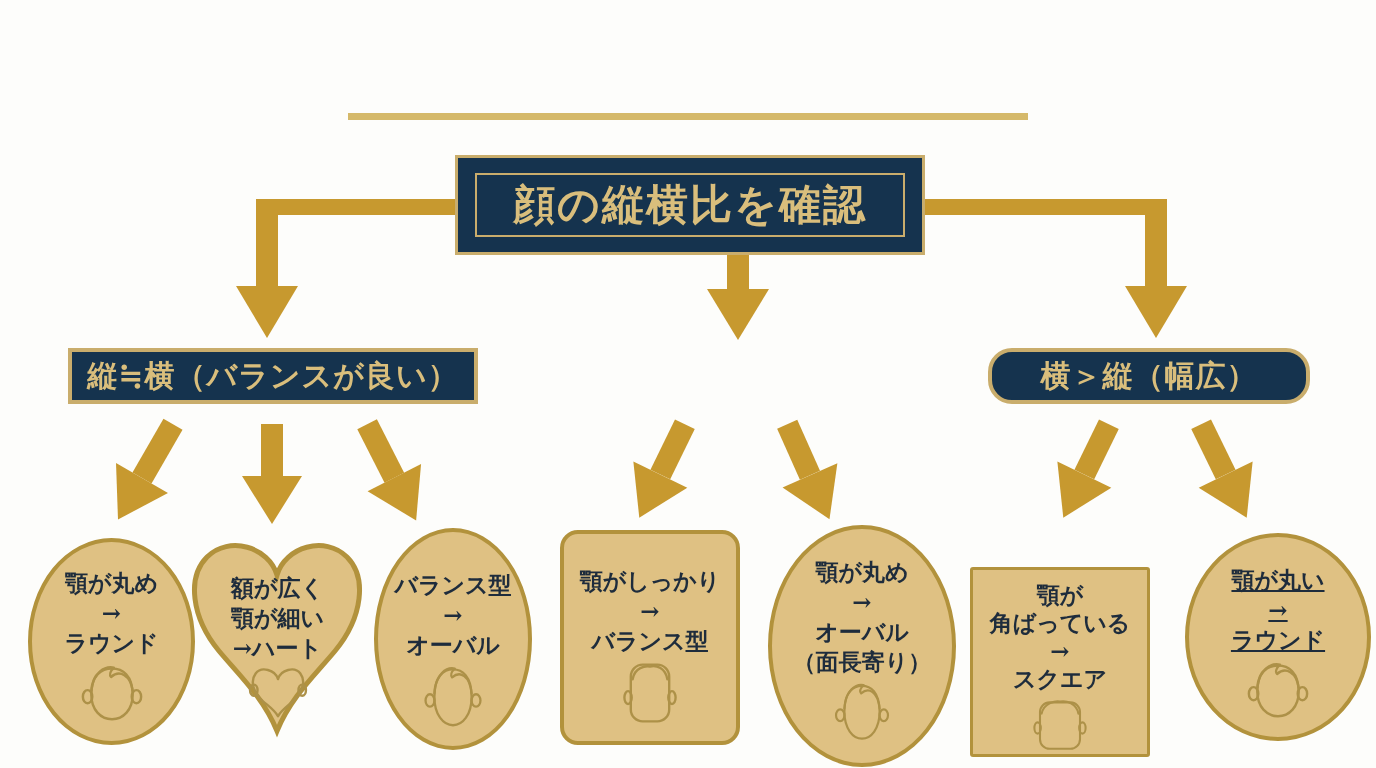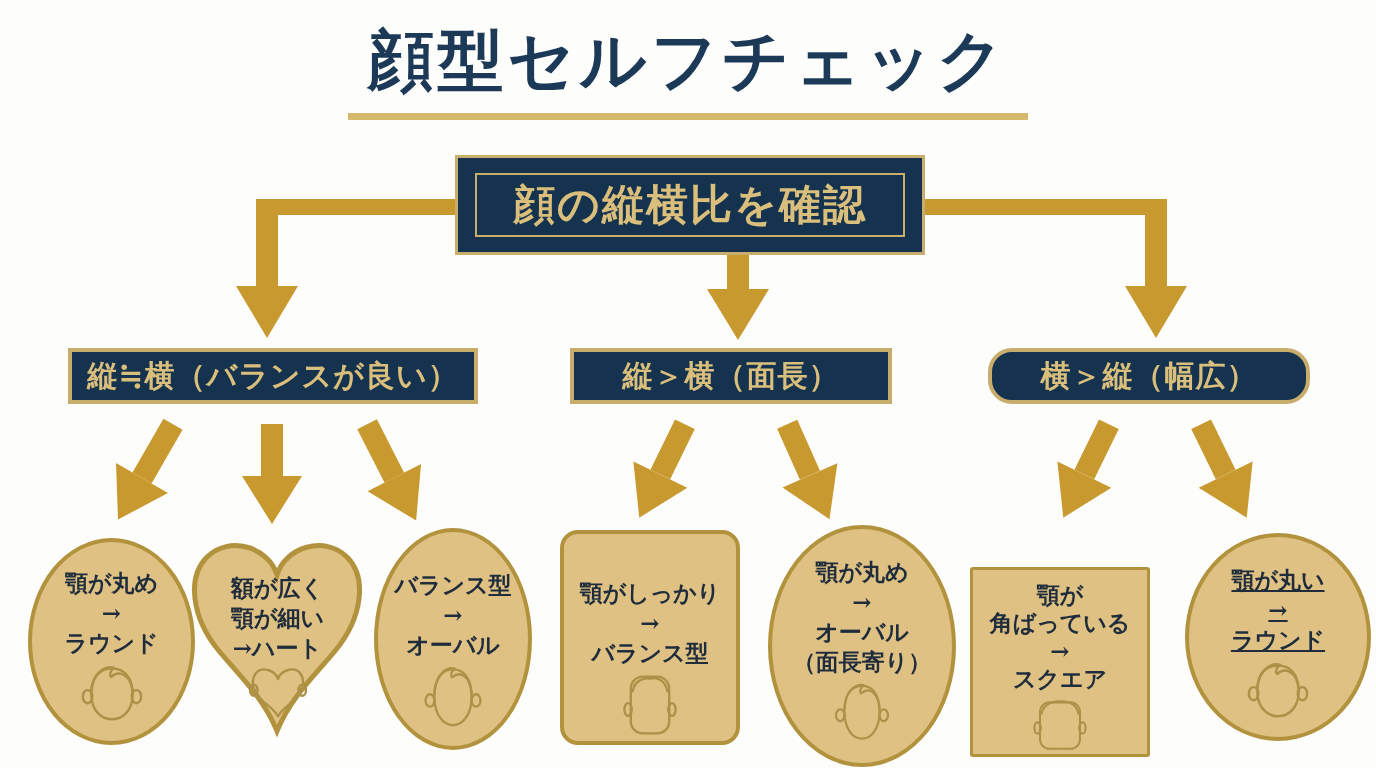--- a/index.html
+++ b/index.html
@@ -45,21 +45,20 @@
     color:var(--leaf-text);font-size:23px;line-height:1.3;z-index:3;}
   .face-icon{position:relative;z-index:3;margin-top:3px;}
   .face-icon ellipse,.face-icon path,.face-icon rect{fill:none;stroke:var(--icon-stroke);
     stroke-width:2.6;stroke-linecap:round;stroke-linejoin:round;}
 </style>
 </head>
 <body>
 
 <div class="stage">
 
-  <div class="page-title">顔型セルフチェック</div>
   <div class="title-underline"></div>
 
   <svg class="flow-svg" width="1376" height="768" viewBox="0 0 1376 768">
 
     <g class="arrow">
       <rect x="267" y="199" width="192" height="16"></rect>
       <rect x="256" y="199" width="22" height="90"></rect>
       <polygon points="236,286 298,286 267,338"></polygon>
     </g>
 
@@ -107,23 +106,20 @@
   </svg>
 
   <div class="node root-node">
     <div class="root-inner">
       <span class="root-label">顔の縦横比を確認</span>
     </div>
   </div>
 
   <div class="node branch-node branch-1">
     <span class="branch-label">縦≒横（バランスが良い）</span>
-  </div>
-  <div class="node branch-node branch-2">
-    <span class="branch-label">縦＞横（面長）</span>
   </div>
   <div class="node branch-node branch-3">
     <span class="branch-label">横＞縦（幅広）</span>
   </div>
 
   <div class="leaf oval" style="left:28px;top:538px;width:167px;height:207px;">
     <div class="leaf-shape"></div>
     <div class="leaf-text" style="margin-top:30px;">
       <div>顎が丸め</div>
       <div>→</div>
@@ -163,21 +159,21 @@
     <svg class="face-icon" width="62" height="66" viewBox="0 0 70 74">
       <ellipse cx="9" cy="42" rx="5" ry="7"></ellipse>
       <ellipse cx="61" cy="42" rx="5" ry="7"></ellipse>
       <path d="M14,38 C14,14 25,7 35,7 C45,7 56,14 56,38 C56,58 46,70 35,70 C24,70 14,58 14,38 Z"></path>
       <path d="M14,34 C15,12 28,4 37,6 C33,10 32,14 34,16 C43,8 54,14 56,34"></path>
     </svg>
   </div>
 
   <div class="leaf rrect" style="left:560px;top:530px;width:180px;height:215px;">
     <div class="leaf-shape"></div>
-    <div class="leaf-text" style="margin-top:48px;">
+    <div class="leaf-text" style="margin-top:36px;">
       <div>顎がしっかり</div>
       <div>→</div>
       <div>バランス型</div>
     </div>
     <svg class="face-icon" width="64" height="68" viewBox="0 0 70 74">
       <ellipse cx="11" cy="42" rx="4" ry="7"></ellipse>
       <ellipse cx="59" cy="42" rx="4" ry="7"></ellipse>
       <rect x="14" y="6" width="42" height="62" rx="13"></rect>
       <path d="M16,22 C18,9 30,7 35,8 C42,6 52,10 54,22"></path>
     </svg>

